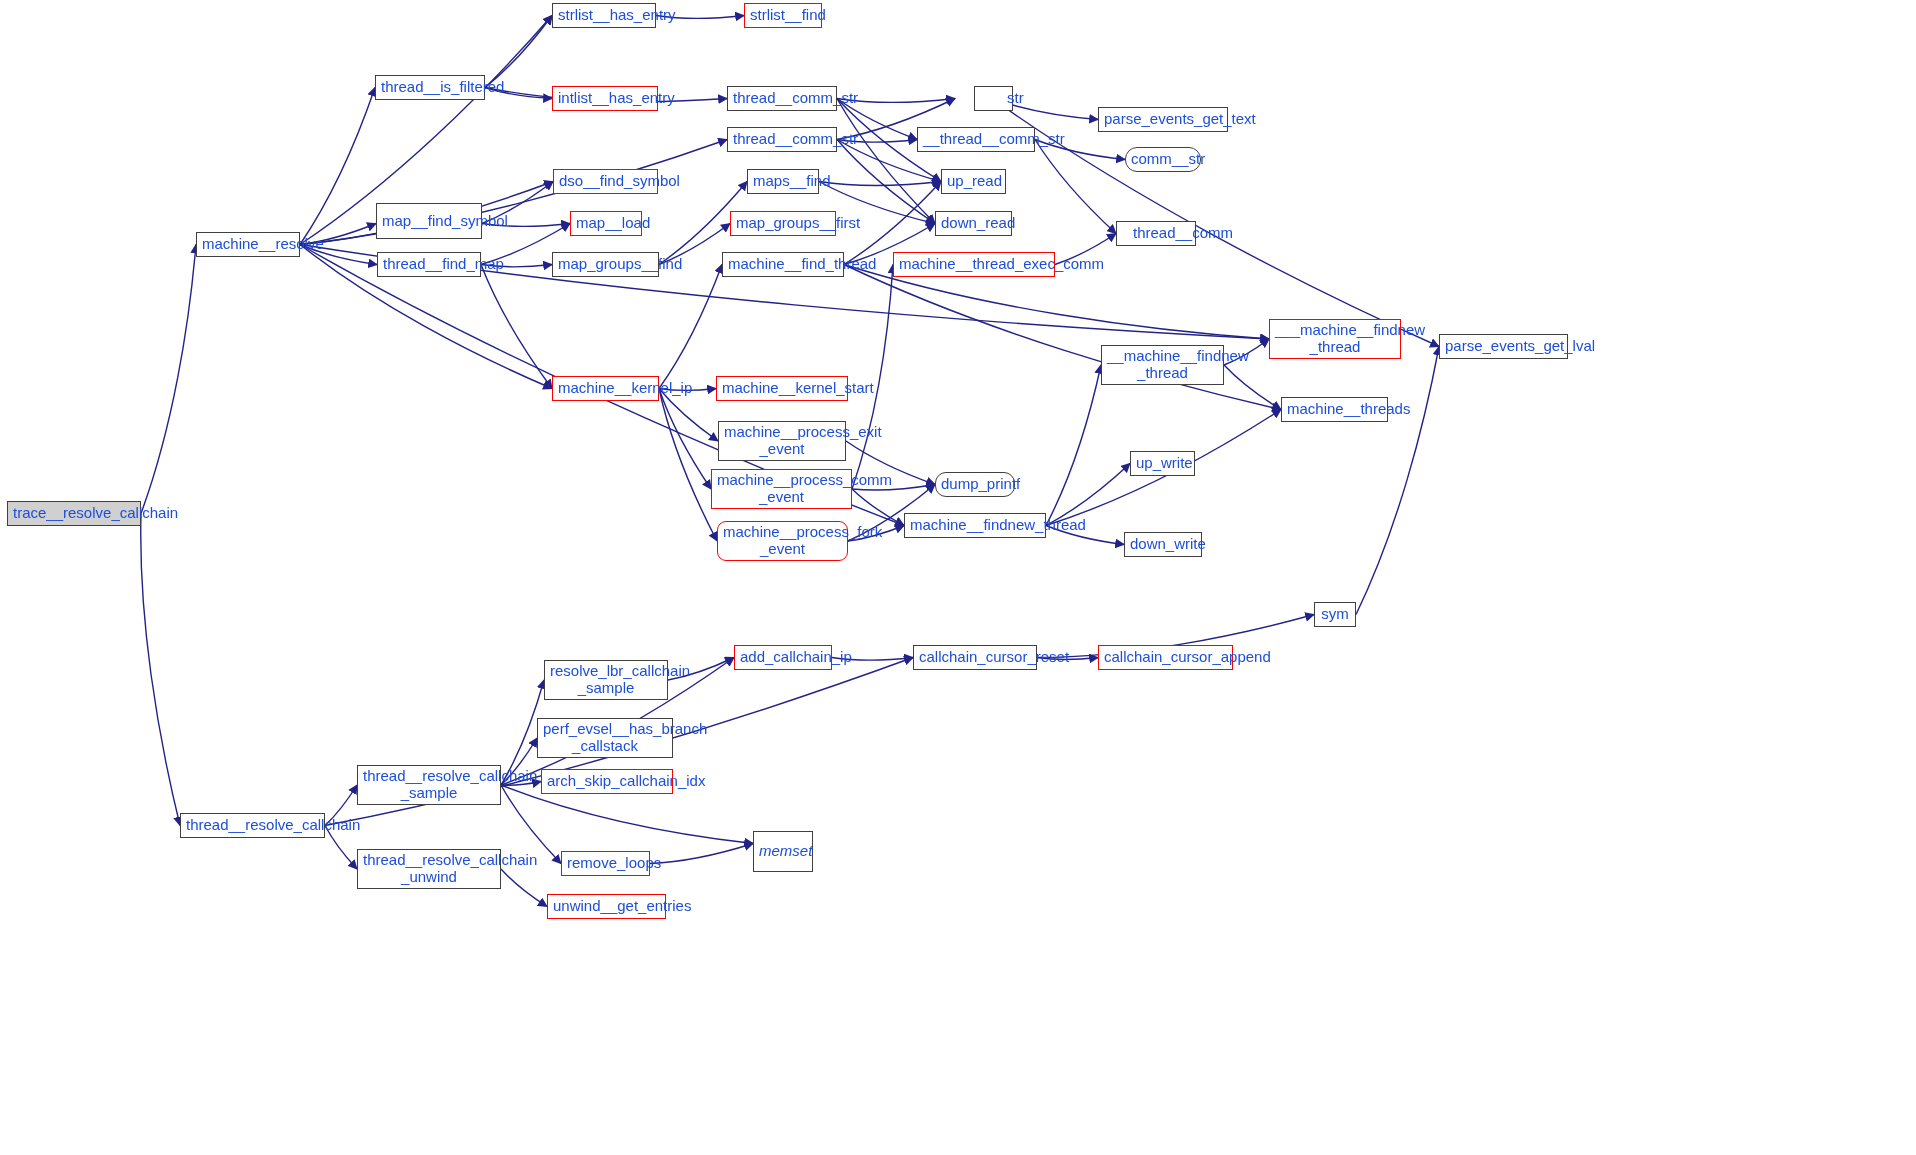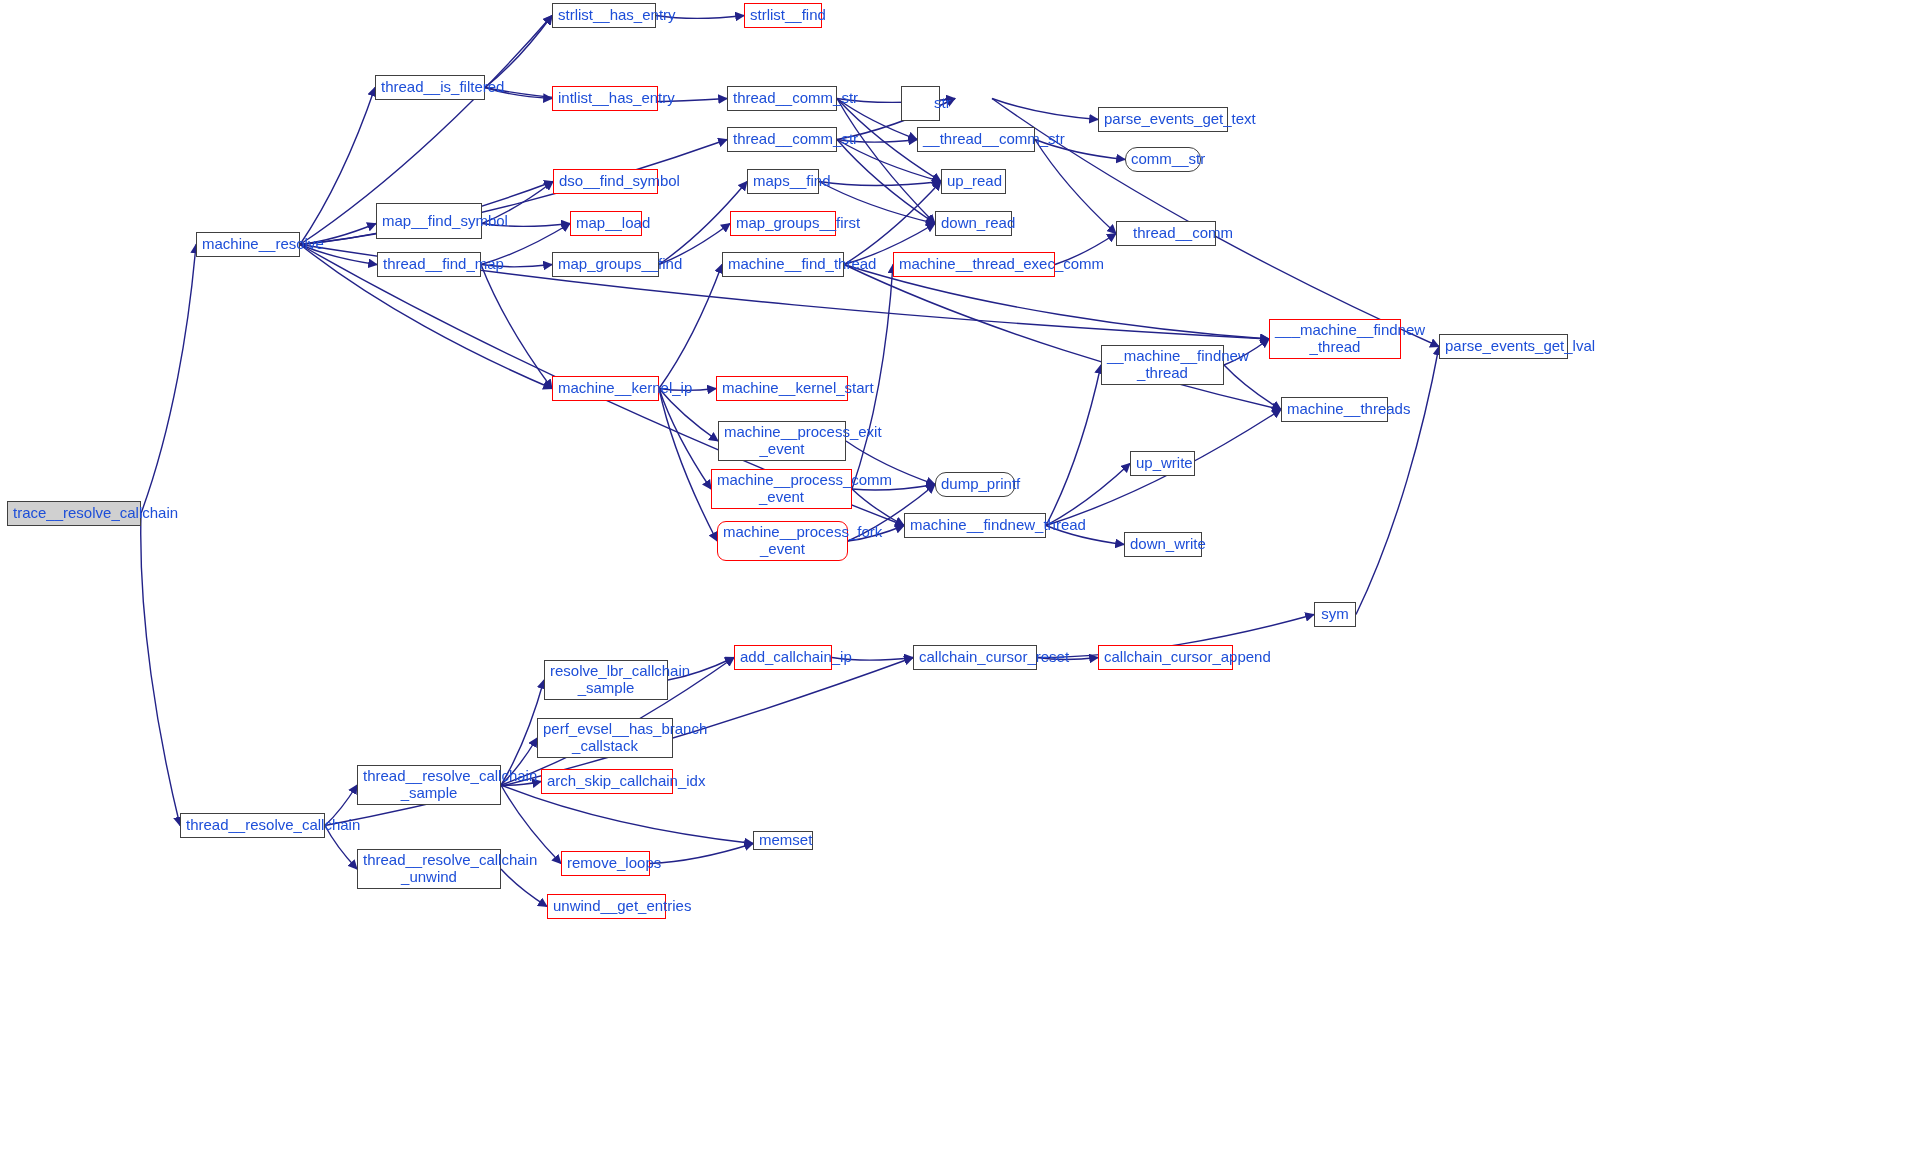--- a/index.html
+++ b/index.html
@@ -142,32 +142,32 @@
   </svg>
   <div id="nodes-group">
       <div class="gnode root" style="left: 7px; top: 501px; width: 134px; height: 25px; justify-content: flex-end;"><span class="lbl">trace__resolve_callchain</span></div>
       <div class="gnode" style="left: 196px; top: 232px; width: 104px; height: 25px;"><span class="lbl">machine__resolve</span></div>
       <div class="gnode" style="left: 375px; top: 75px; width: 110px; height: 25px;"><span class="lbl">thread__is_filtered</span></div>
       <div class="gnode" style="left: 552px; top: 3px; width: 104px; height: 25px;"><span class="lbl">strlist__has_entry</span></div>
       <div class="gnode red" style="left: 744px; top: 3px; width: 78px; height: 25px;"><span class="lbl">strlist__find</span></div>
       <div class="gnode red" style="left: 552px; top: 86px; width: 106px; height: 25px;"><span class="lbl">intlist__has_entry</span></div>
       <div class="gnode" style="left: 727px; top: 86px; width: 110px; height: 25px;"><span class="lbl">thread__comm_str</span></div>
       <div class="gnode" style="left: 727px; top: 127px; width: 110px; height: 25px;"><span class="lbl">thread__comm_str</span></div>
-      <div class="gnode" style="left: 901px; top: 86px; width: 37px; height: 35px; padding-left: 32px;"><span class="lbl">str</span></div>
+      <div class="gnode" style="left: 974px; top: 86px; width: 37px; height: 25px; padding-left: 32px;"><span class="lbl">str</span></div>
       <div class="gnode" style="left: 1098px; top: 107px; width: 130px; height: 25px;"><span class="lbl">parse_events_get_text</span></div>
       <div class="gnode" style="left: 917px; top: 127px; width: 118px; height: 25px;"><span class="lbl">__thread__comm_str</span></div>
       <div class="gnode" style="left: 1125px; top: 147px; width: 76px; height: 25px; border-radius: 12px;"><span class="lbl">comm__str</span></div>
       <div class="gnode red" style="left: 553px; top: 169px; width: 105px; height: 25px;"><span class="lbl">dso__find_symbol</span></div>
       <div class="gnode" style="left: 747px; top: 169px; width: 72px; height: 25px;"><span class="lbl">maps__find</span></div>
       <div class="gnode" style="left: 941px; top: 169px; width: 65px; height: 25px;"><span class="lbl">up_read</span></div>
       <div class="gnode" style="left: 376px; top: 203px; width: 106px; height: 36px;"><span class="lbl">map__find_symbol</span></div>
       <div class="gnode red" style="left: 570px; top: 211px; width: 72px; height: 25px;"><span class="lbl">map__load</span></div>
       <div class="gnode red" style="left: 730px; top: 211px; width: 106px; height: 25px;"><span class="lbl">map_groups__first</span></div>
       <div class="gnode" style="left: 935px; top: 211px; width: 77px; height: 25px;"><span class="lbl">down_read</span></div>
-      <div class="gnode" style="left: 1116px; top: 221px; width: 100px; height: 25px; padding-left: 16px;"><span class="lbl">thread__comm</span></div>
+      <div class="gnode" style="left: 1116px; top: 221px; width: 80px; height: 25px; padding-left: 16px;"><span class="lbl">thread__comm</span></div>
       <div class="gnode" style="left: 377px; top: 252px; width: 104px; height: 25px;"><span class="lbl">thread__find_map</span></div>
       <div class="gnode" style="left: 552px; top: 252px; width: 107px; height: 25px;"><span class="lbl">map_groups__find</span></div>
       <div class="gnode" style="left: 722px; top: 252px; width: 122px; height: 25px;"><span class="lbl">machine__find_thread</span></div>
       <div class="gnode red" style="left: 893px; top: 252px; width: 162px; height: 25px;"><span class="lbl">machine__thread_exec_comm</span></div>
       <div class="gnode red" style="left: 1269px; top: 319px; width: 132px; height: 40px;"><span class="lbl">___machine__findnew
 _thread</span></div>
       <div class="gnode" style="left: 1439px; top: 334px; width: 129px; height: 25px;"><span class="lbl">parse_events_get_lval</span></div>
       <div class="gnode" style="left: 1101px; top: 345px; width: 123px; height: 40px;"><span class="lbl">__machine__findnew
 _thread</span></div>
       <div class="gnode red" style="left: 552px; top: 376px; width: 107px; height: 25px;"><span class="lbl">machine__kernel_ip</span></div>
@@ -188,19 +188,19 @@
       <div class="gnode" style="left: 913px; top: 645px; width: 124px; height: 25px;"><span class="lbl">callchain_cursor_reset</span></div>
       <div class="gnode red" style="left: 1098px; top: 645px; width: 135px; height: 25px;"><span class="lbl">callchain_cursor_append</span></div>
       <div class="gnode" style="left: 544px; top: 660px; width: 124px; height: 40px;"><span class="lbl">resolve_lbr_callchain
 _sample</span></div>
       <div class="gnode" style="left: 537px; top: 718px; width: 136px; height: 40px;"><span class="lbl">perf_evsel__has_branch
 _callstack</span></div>
       <div class="gnode" style="left: 357px; top: 765px; width: 144px; height: 40px;"><span class="lbl">thread__resolve_callchain
 _sample</span></div>
       <div class="gnode red" style="left: 541px; top: 769px; width: 132px; height: 25px;"><span class="lbl">arch_skip_callchain_idx</span></div>
       <div class="gnode" style="left: 180px; top: 813px; width: 145px; height: 25px;"><span class="lbl">thread__resolve_callchain</span></div>
-      <div class="gnode" style="left: 753px; top: 831px; width: 60px; height: 19px;"><span class="lbl">memset</span></div>
+      <div class="gnode" style="left: 753px; top: 831px; width: 60px; height: 41px; font-style: italic;"><span class="lbl">memset</span></div>
       <div class="gnode red" style="left: 561px; top: 851px; width: 89px; height: 25px; align-items: center;"><span class="lbl">remove_loops</span></div>
       <div class="gnode" style="left: 357px; top: 849px; width: 144px; height: 40px;"><span class="lbl">thread__resolve_callchain
 _unwind</span></div>
       <div class="gnode red" style="left: 547px; top: 894px; width: 119px; height: 25px;"><span class="lbl">unwind__get_entries</span></div>
     </div>
 </div>
 
 </body></html>

